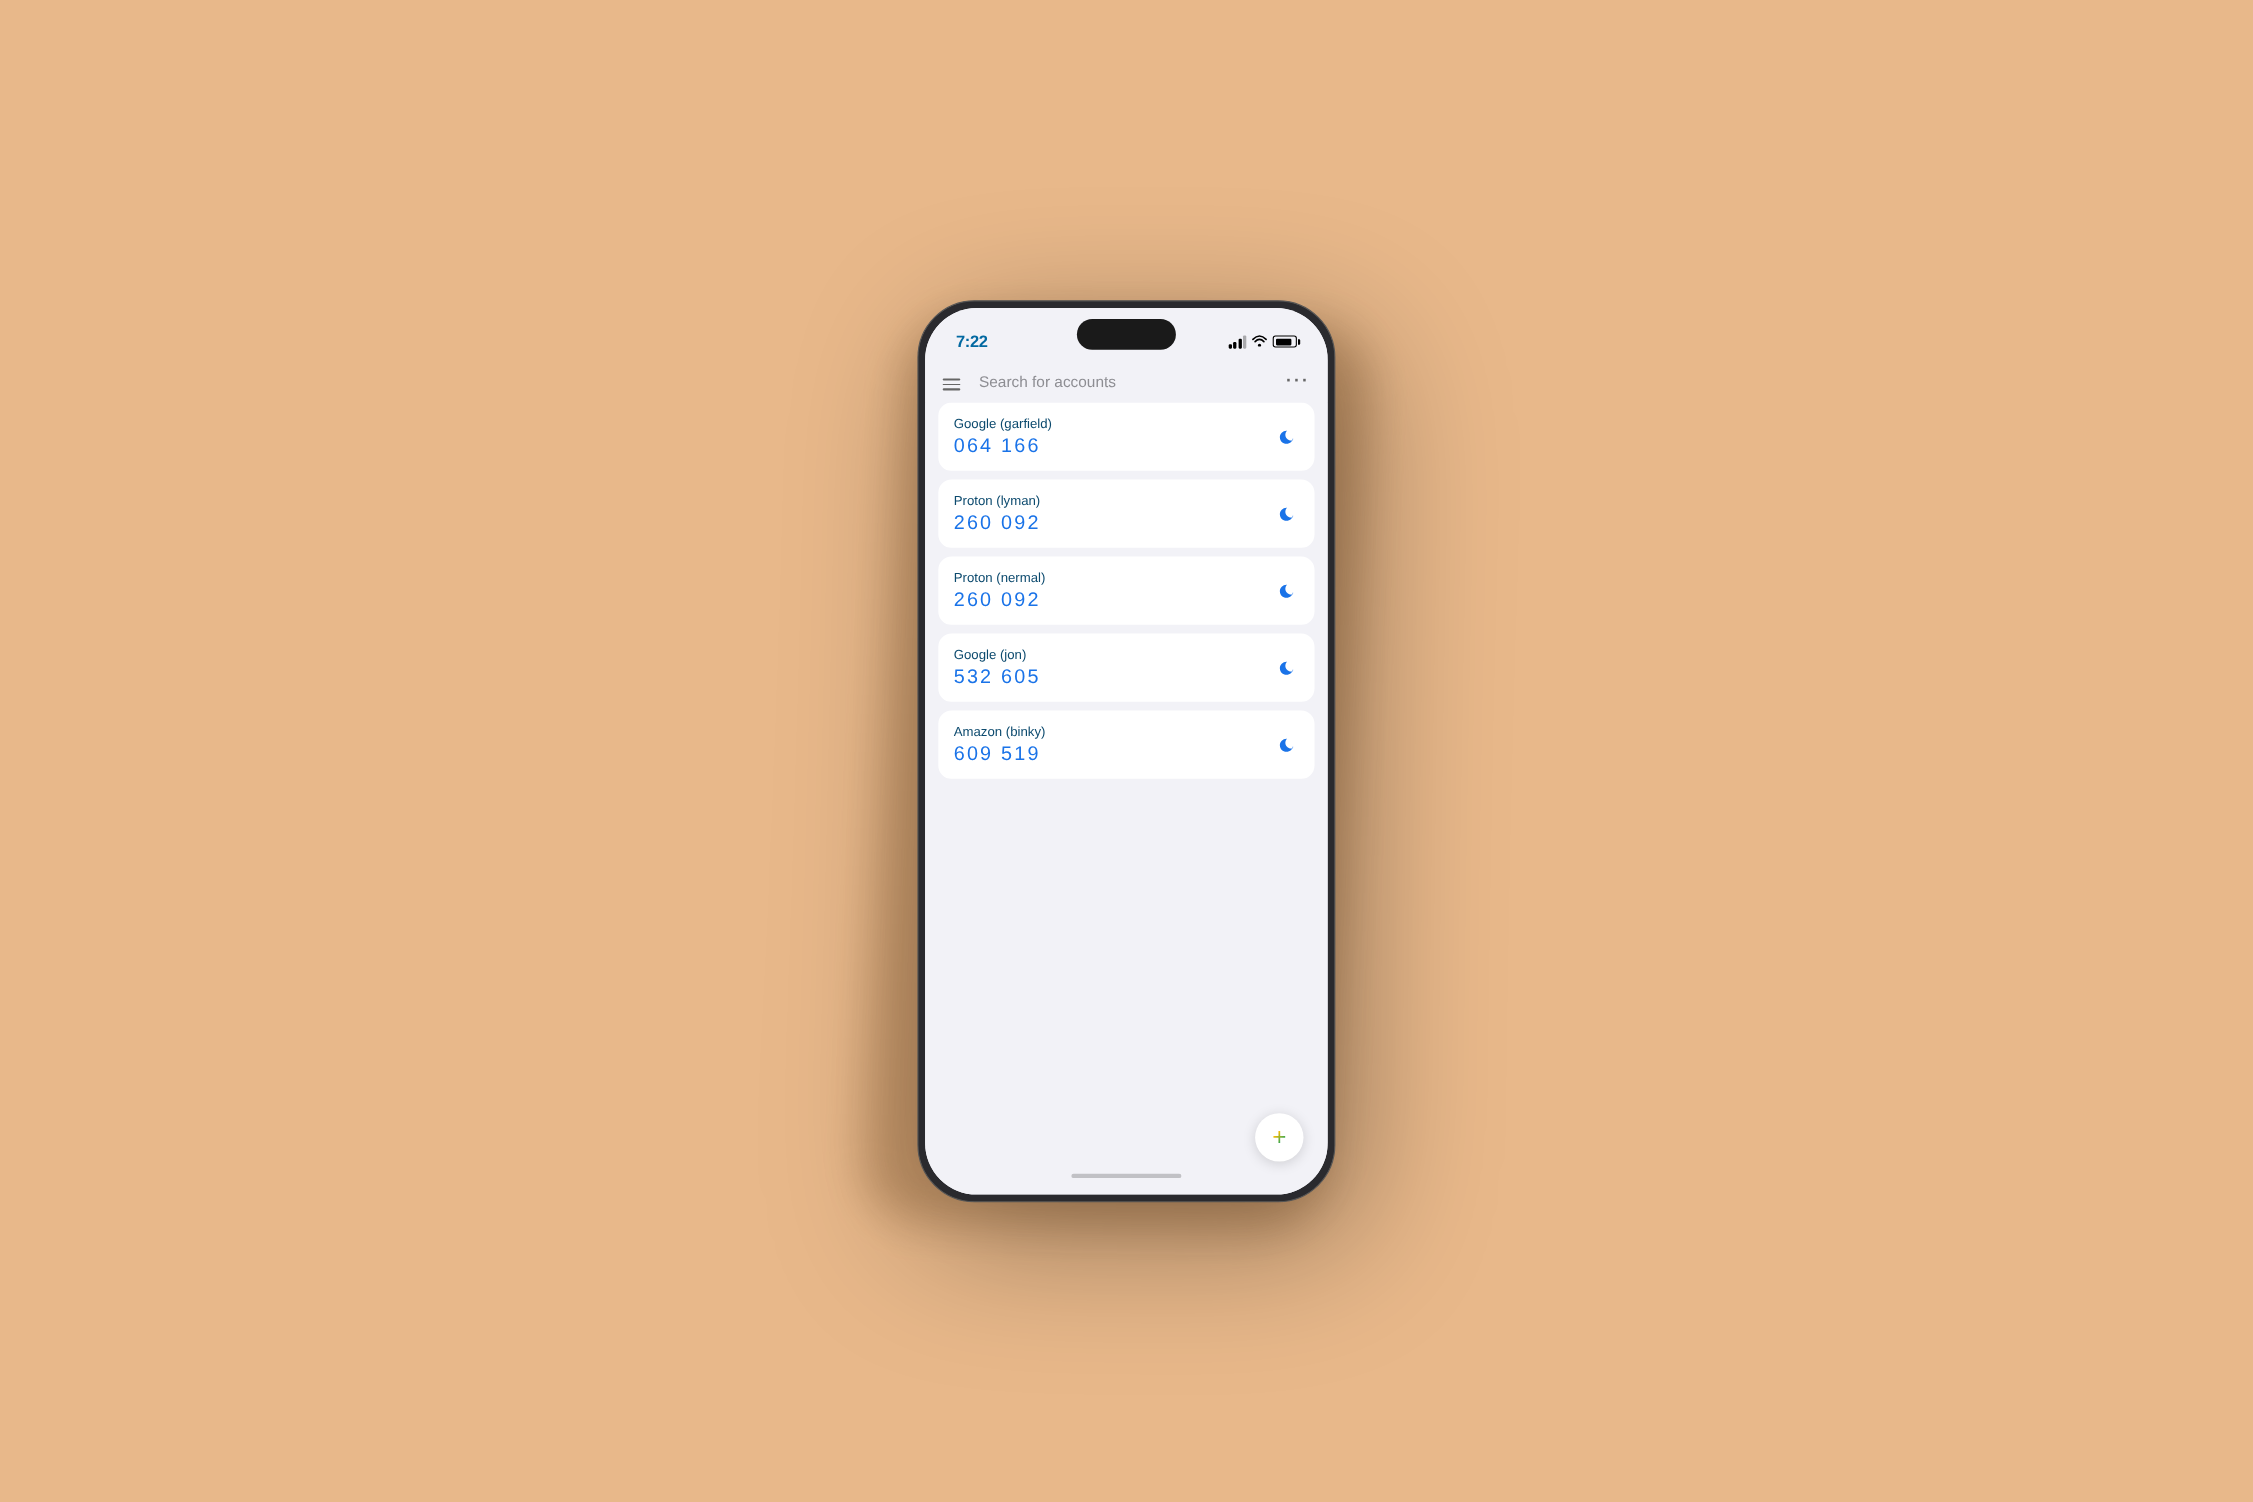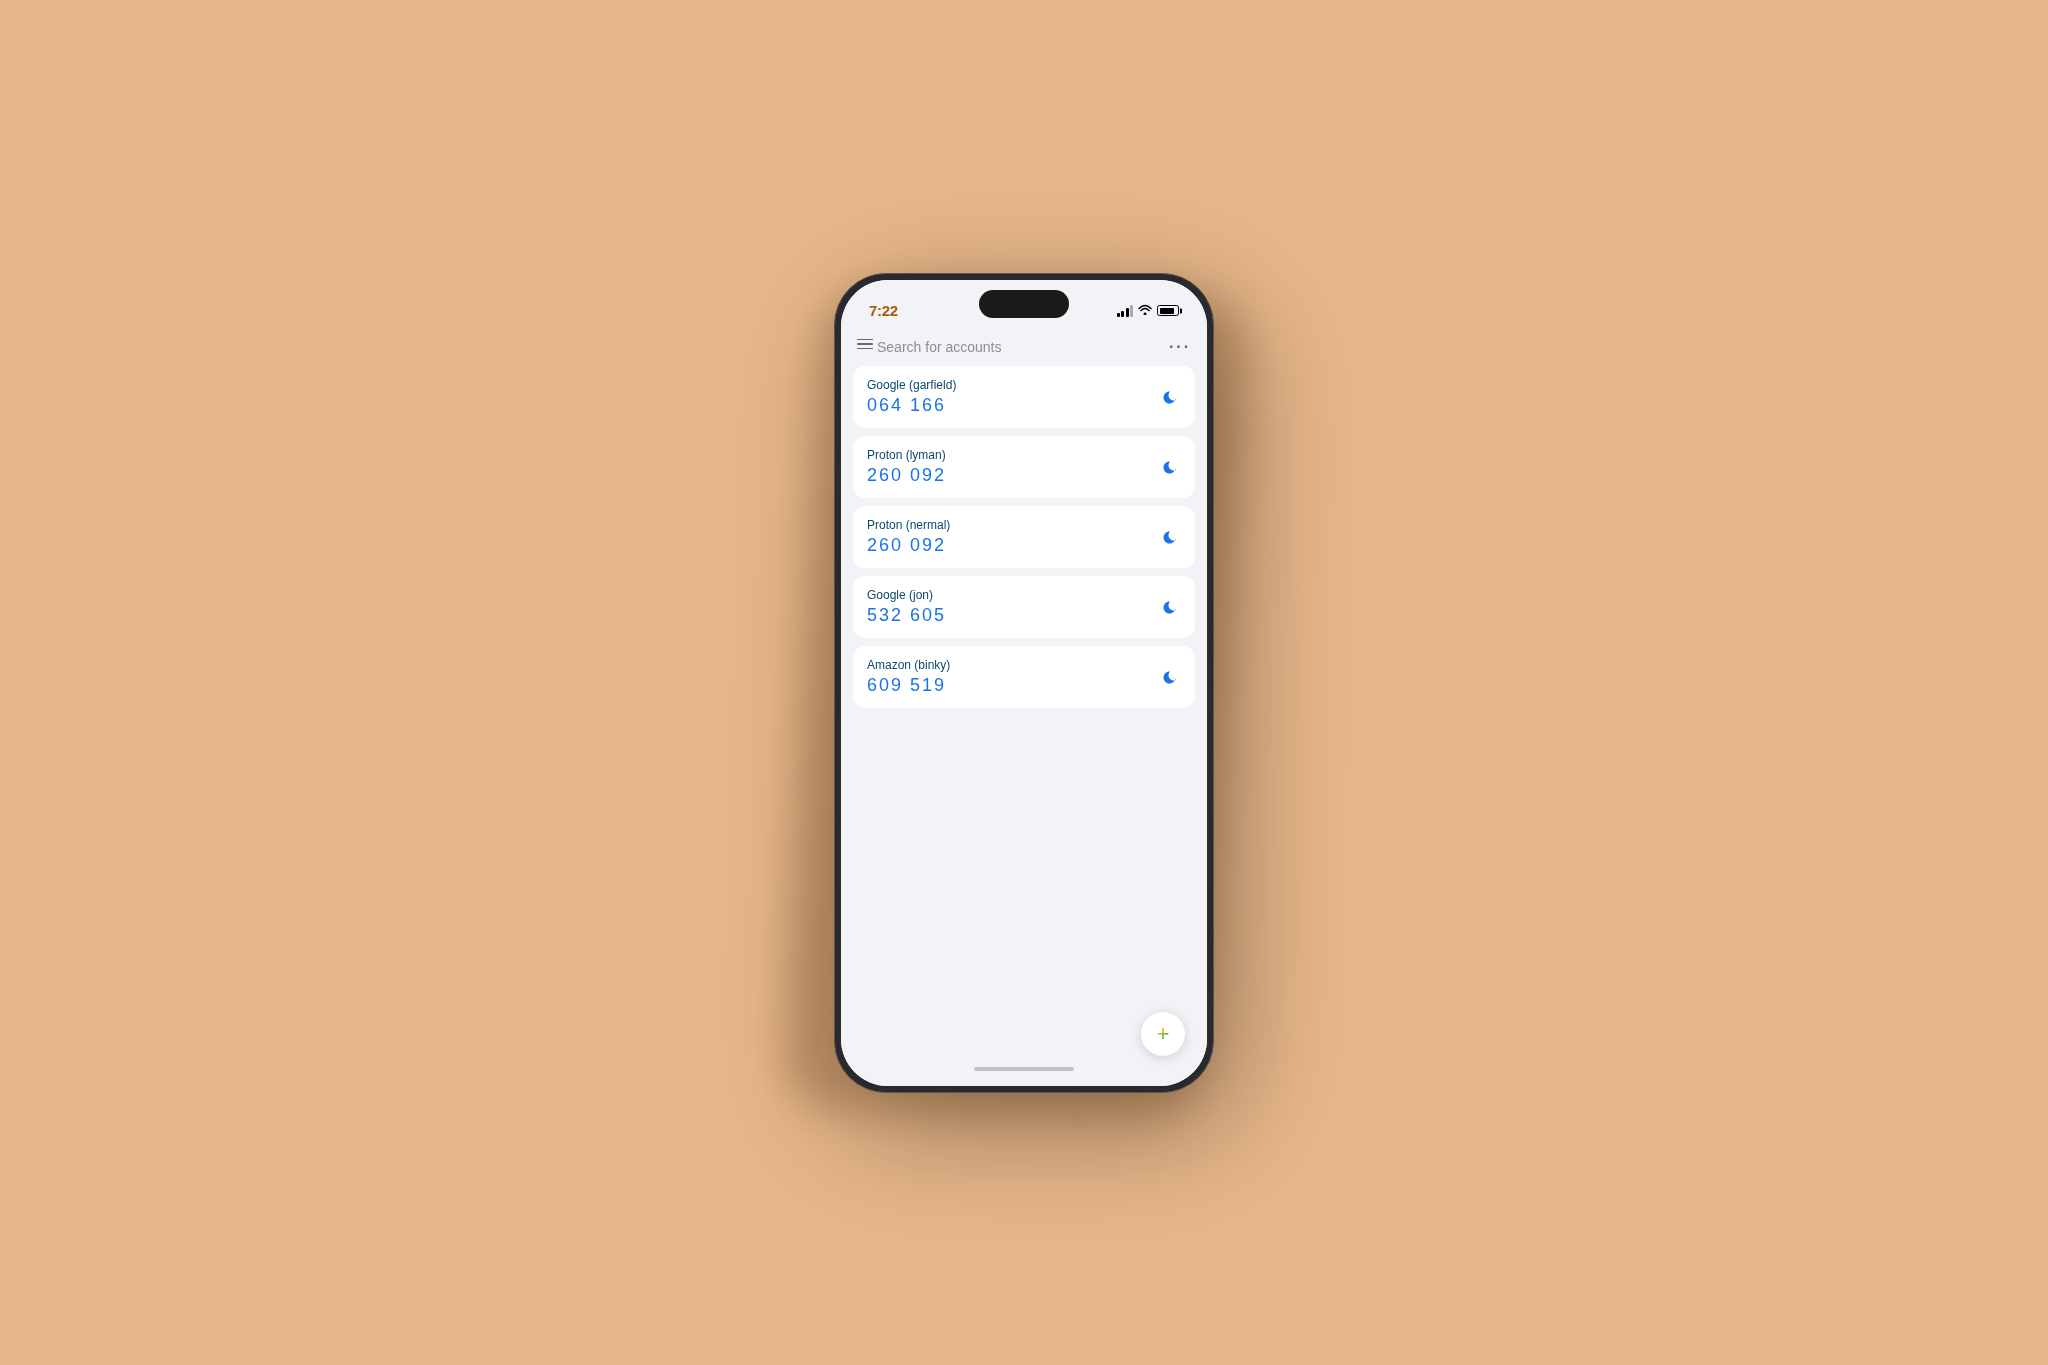--- a/index.html
+++ b/index.html
@@ -112,21 +112,21 @@
       align-items: center;
       justify-content: space-between;
       padding: 12px 28px 0 28px;
       position: relative;
       flex-shrink: 0;
     }
 
     .status-time {
       font-size: 15px;
       font-weight: 600;
-      color: #a16207;
+      color: #0369a1;
       letter-spacing: -0.3px;
     }
 
     
     .dynamic-island {
       position: absolute;
       top: 10px;
       left: 50%;
       transform: translateX(-50%);
       width: 90px;
@@ -191,22 +191,22 @@
       background: #f2f2f7;
       padding: 8px 16px 10px 16px;
       display: flex;
       align-items: center;
       justify-content: space-between;
       flex-shrink: 0;
     }
 
     .search-left {
       display: flex;
-      align-items: flex-start;
-      gap: 4px;
+      align-items: flex-end;
+      gap: 17px;
       flex: 1;
     }
 
     .menu-icon {
       display: flex;
       flex-direction: column;
       gap: 3px;
       cursor: pointer;
     }
     .menu-line {

